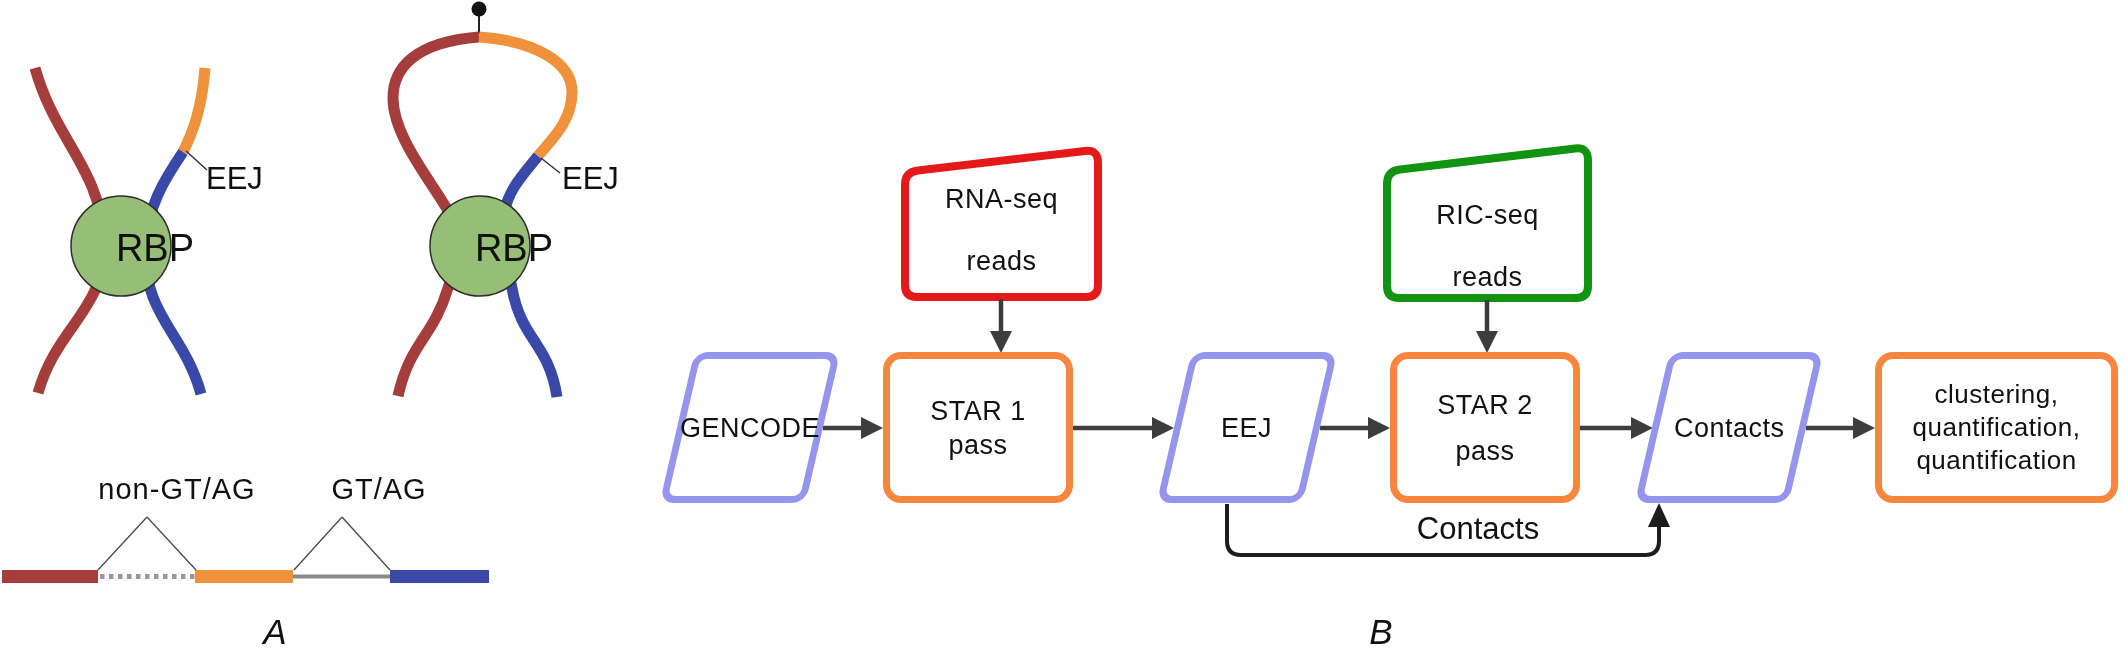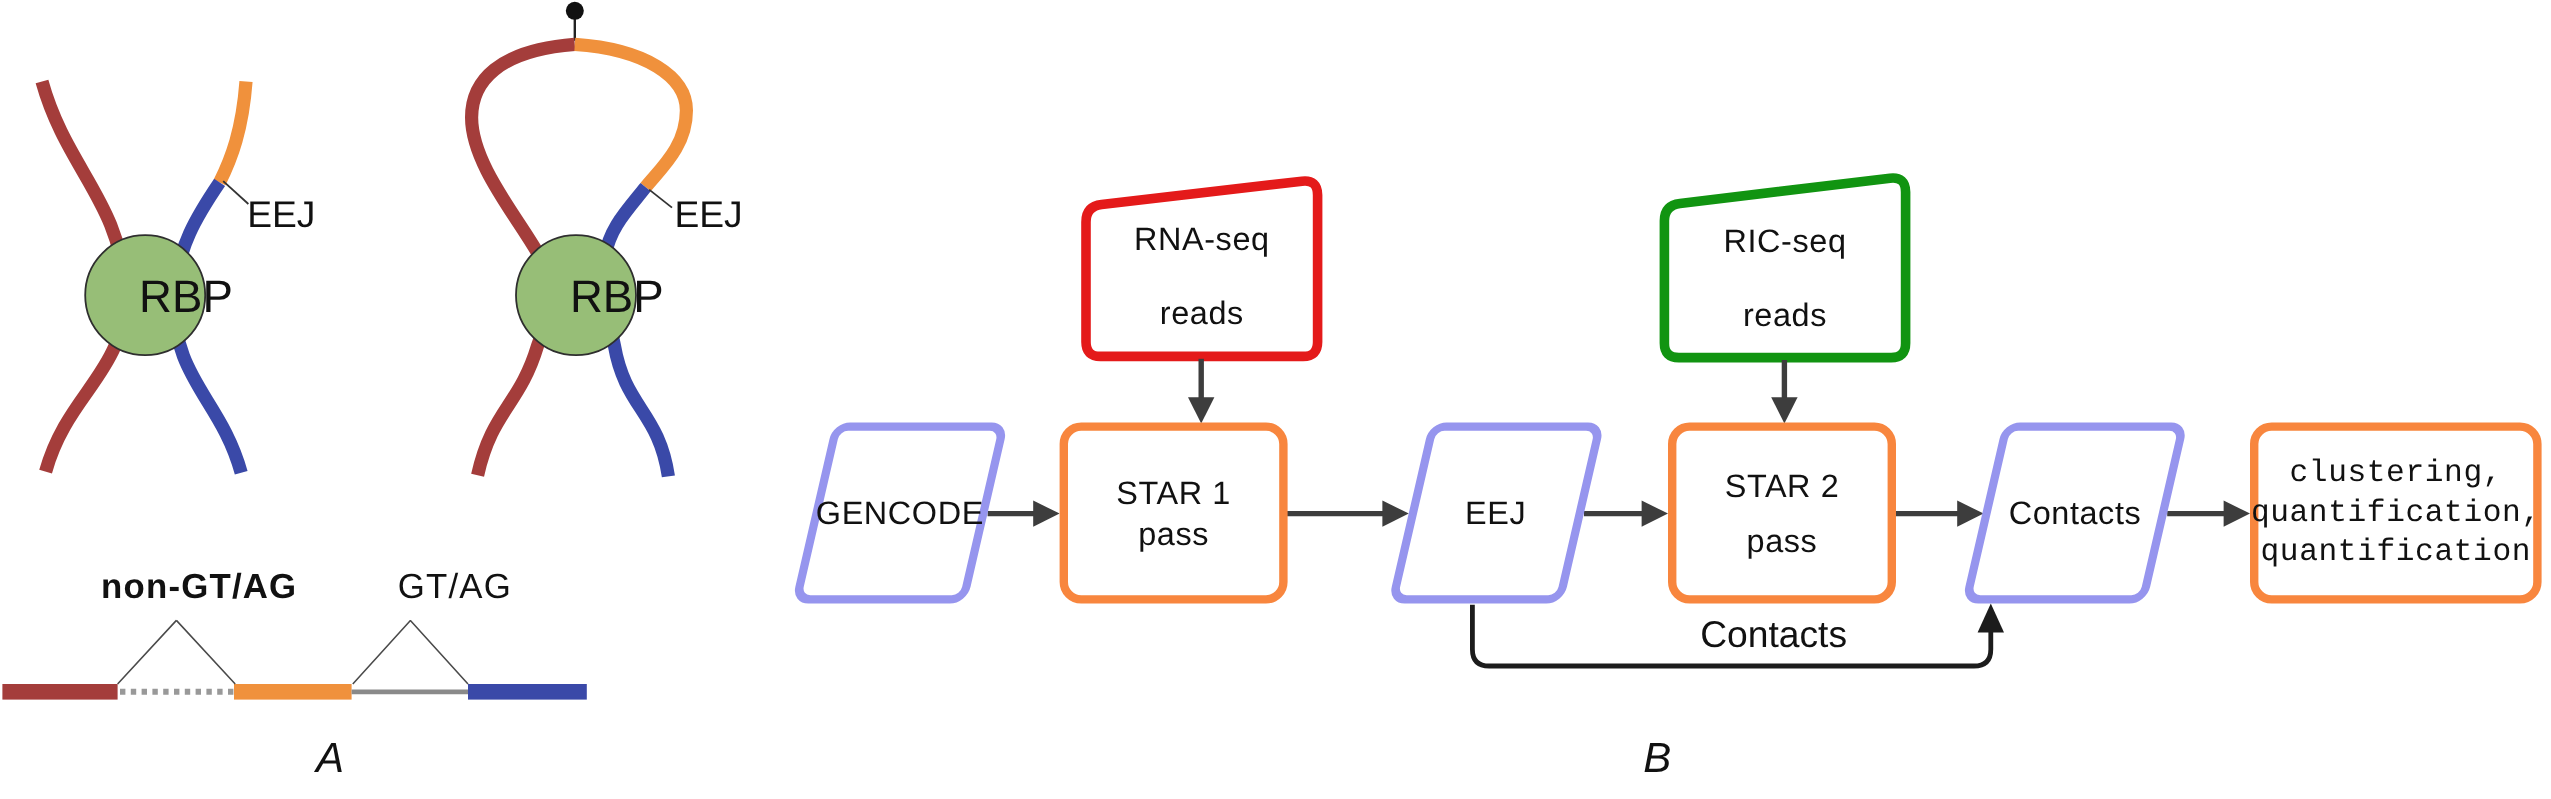--- a/index.html
+++ b/index.html
@@ -83,21 +83,21 @@
     </g>
 
     <path d="M 1227,504 L 1227,541 Q 1227,555 1241,555 L 1645,555 Q 1659,555 1659,541 L 1659,512" fill="none" stroke="#1c1c1c" stroke-width="4"></path>
     <polygon points="1659,503 1648,527 1670,527" fill="#1c1c1c"></polygon>
   </svg>
 
   <div class="lbl center" style="left:71px;top:227px;width:100px;font-size:38px;">RBP</div>
   <div class="lbl center" style="left:430px;top:227px;width:100px;font-size:38px;">RBP</div>
   <div class="lbl" style="left:206px;top:161px;font-size:31px;">EEJ</div>
   <div class="lbl" style="left:562px;top:161px;font-size:31px;">EEJ</div>
-  <div class="lbl center" style="left:32px;top:473px;width:200px;font-size:29px;letter-spacing:1px;font-weight:bold;">non-GT/AG</div>
+  <div class="lbl center" style="left:43px;top:473px;width:200px;font-size:29px;letter-spacing:1px;">non-GT/AG</div>
   <div class="lbl center" style="left:285px;top:473px;width:120px;font-size:29px;letter-spacing:1px;">GT/AG</div>
   <div class="lbl center panel-letter" style="left:216px;top:612px;width:50px;">A</div>
 
   <div class="node para" style="left:677px;top:352px;width:146px;height:151px;">
     <div class="para-inner">
       <span class="ln">GENCODE</span>
     </div>
   </div>
 
   <div class="node orange-box" style="left:883px;top:352px;width:190px;height:151px;">
@@ -115,31 +115,31 @@
     <span class="ln">STAR 2</span>
     <span class="ln">pass</span>
   </div>
 
   <div class="node para" style="left:1652px;top:352px;width:154px;height:151px;">
     <div class="para-inner">
       <span class="ln">Contacts</span>
     </div>
   </div>
 
-  <div class="node orange-box" style="left:1875px;top:352px;width:243px;height:151px;font-size:26px;line-height:33px;font-family:Liberation Mono, monospace;">
+  <div class="node orange-box" style="left:1875px;top:352px;width:243px;height:151px;font-size:26px;line-height:33px;">
     <span class="ln">clustering,</span>
     <span class="ln">quantification,</span>
     <span class="ln">quantification</span>
   </div>
 
   <div class="freefloat" style="left:905px;top:165px;width:193px;height:130px;">
     <span class="ln">RNA-seq</span>
     <span class="ln">reads</span>
   </div>
-  <div class="freefloat" style="left:1387px;top:165px;width:201px;height:133px;align-items:center;">
+  <div class="freefloat" style="left:1387px;top:179px;width:201px;height:133px;align-items:center;">
     <span class="ln">RIC-seq</span>
     <span class="ln">reads</span>
   </div>
 
   <div class="lbl center" style="left:1374px;top:511px;width:140px;font-size:31px;">Contacts</div>
   <div class="lbl center panel-letter" style="left:1322px;top:612px;width:50px;">B</div>
 
 </div>
 
 </body></html>

